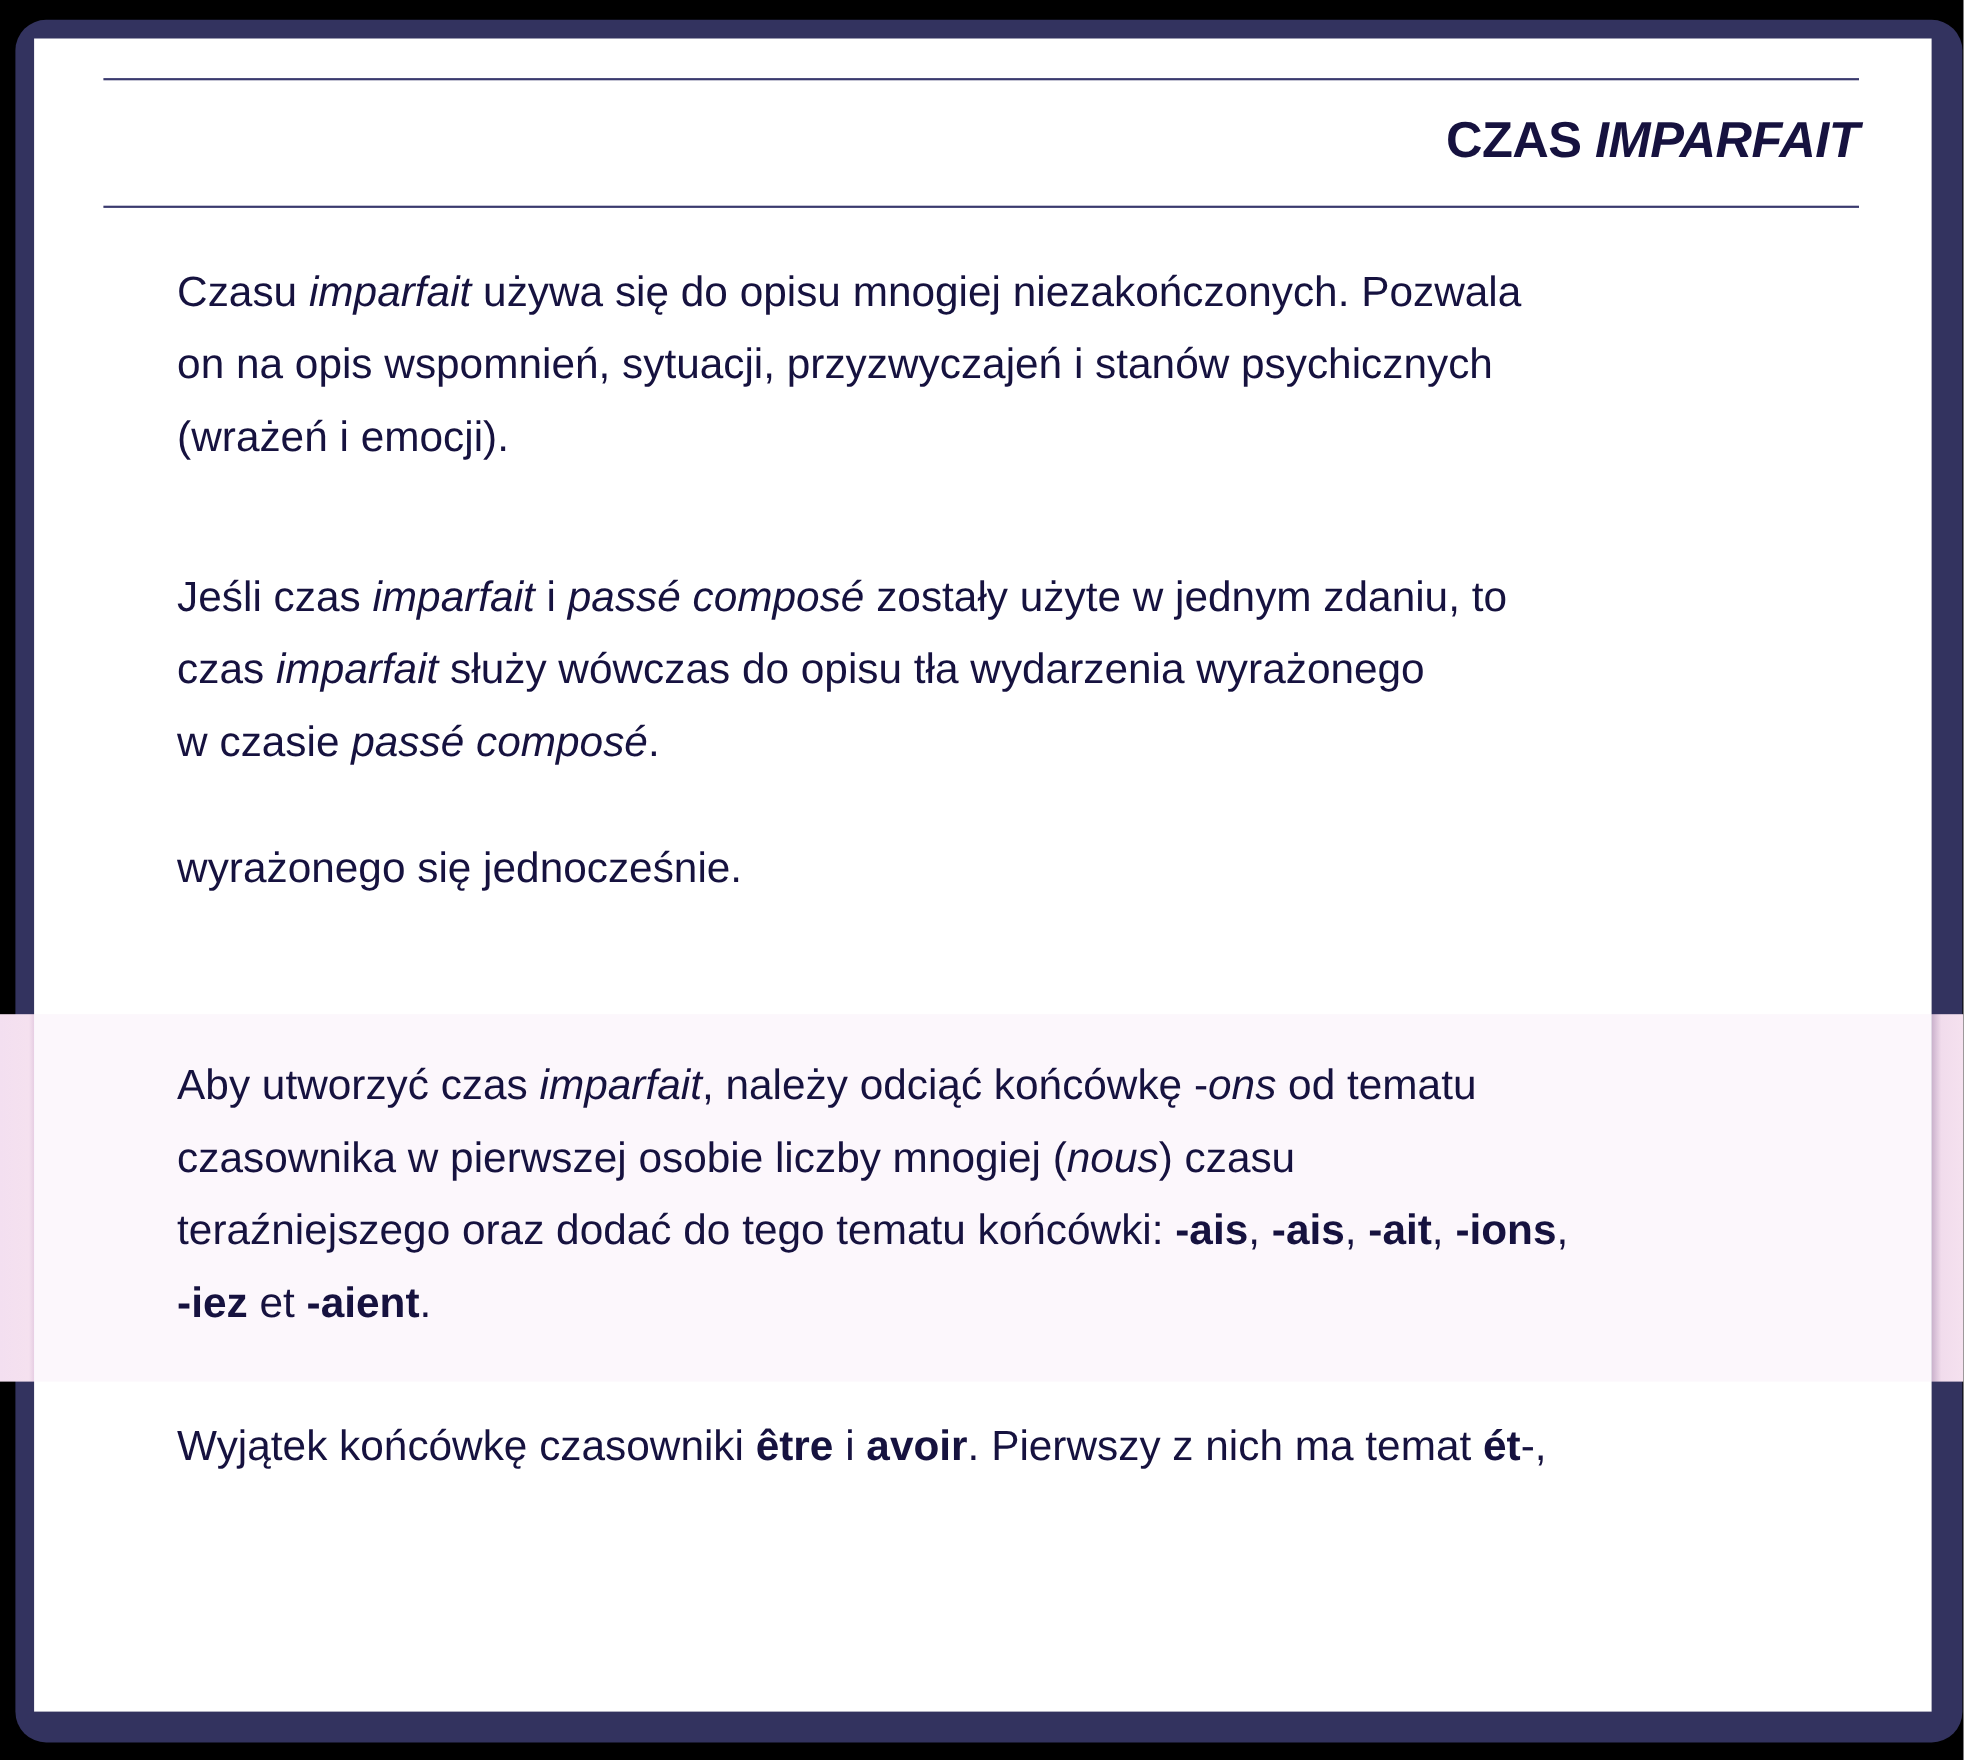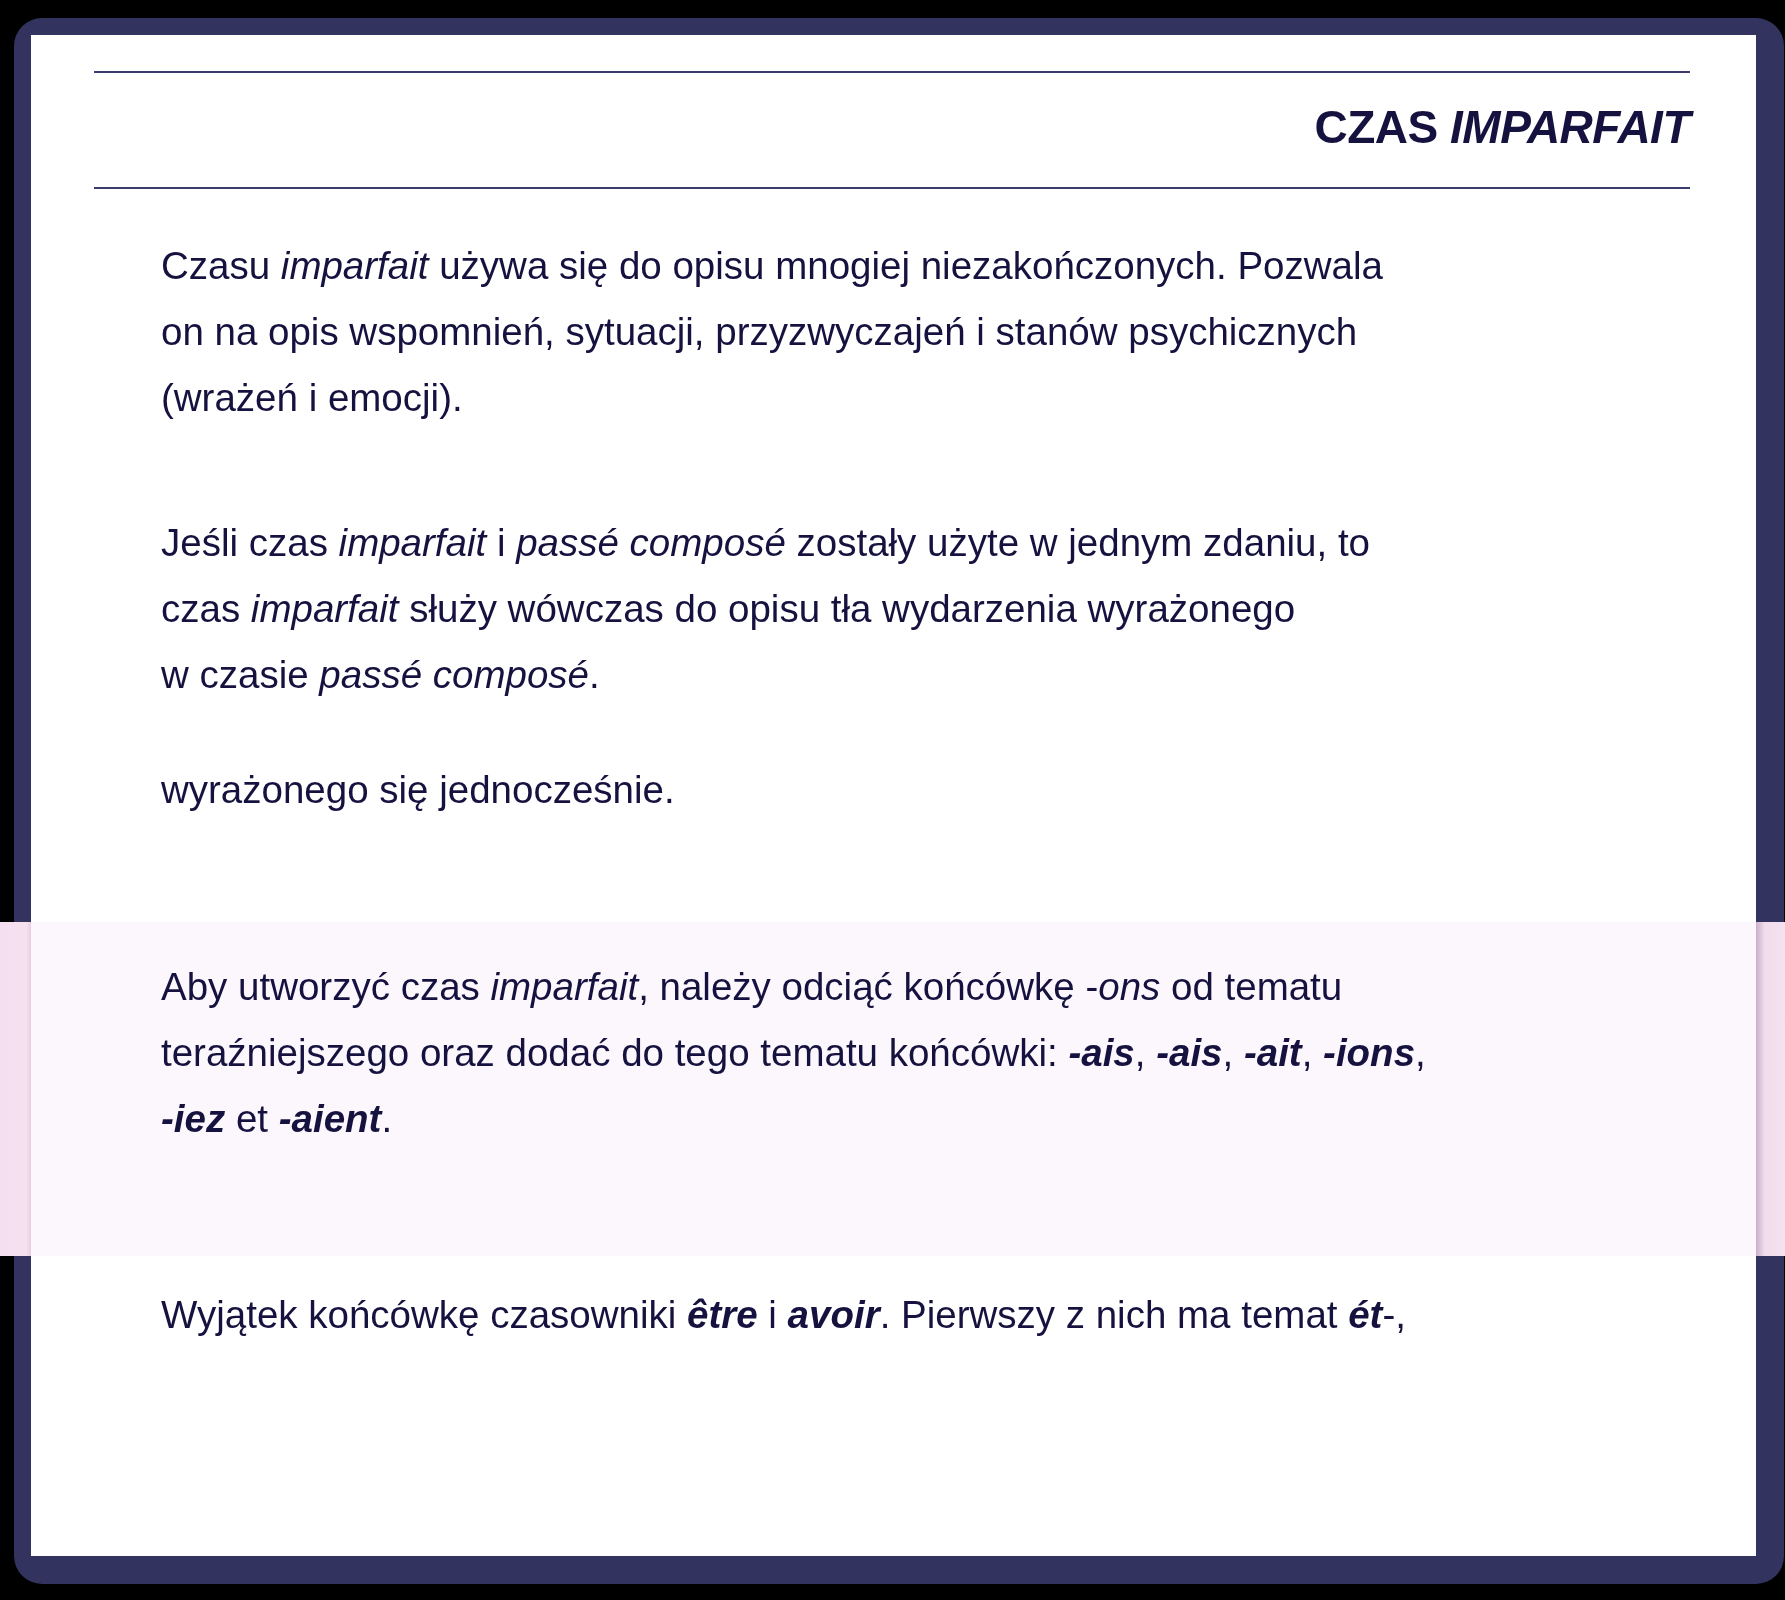--- a/index.html
+++ b/index.html
@@ -12,21 +12,21 @@
                 background:linear-gradient(90deg,#f3dff0 0, #f5e1ef 85%, #e6cde3 100%); }
   .band-outer.right { background:linear-gradient(90deg,#c9b0cb 0,#f1dcec 30%,#f5e1ef 100%); }
   .band-inner { position:absolute; left:31px; top:922px; width:1725px; height:334px; background:#fcf7fc; }
   .rule { position:absolute; left:94px; width:1596px; height:2px; background:#3a3a6e; }
   .title { position:absolute; left:94px; width:1596px; top:100px; text-align:right;
            font-size:46px; font-weight:bold; letter-spacing:-0.5px; }
   .title i { font-style:italic; }
   .para { position:absolute; left:161px; width:1540px; font-size:38.5px; line-height:66px;
           font-weight:normal; }
   .para i { font-style:italic; }
-  .para b i, .para .bi { font-weight:bold; font-style:italic; }
+  .para b i, .para .bi { font-weight:bold; }
 </style>
 </head>
 <body>
 
 <div class="frame"></div>
 <div class="sheet"></div>
 <div class="band-outer" style="width:31px;"></div>
 <div class="band-outer right" style="left:1756px;width:29px;"></div>
 <div class="band-inner"></div>
 
@@ -48,19 +48,20 @@
   <div><span>czas </span><i>imparfait</i><span> służy wówczas do opisu tła wydarzenia wyrażonego</span></div>
   <div><span>w czasie </span><i>passé composé</i><span>.</span></div>
 </div>
 
 <div class="para" style="top:757px;">
   <div>wyrażonego się jednocześnie.</div>
 </div>
 
 <div class="para" style="top:954px;">
   <div><span>Aby utworzyć czas </span><i>imparfait</i><span>, należy odciąć końcówkę -</span><i>ons</i><span> od tematu</span></div>
+  <div><span>czasownika w pierwszej osobie liczby mnogiej (</span><i>nous</i><span>) czasu</span></div>
   <div><span>teraźniejszego oraz dodać do tego tematu końcówki: </span><span class="bi">-ais</span><span>, </span><span class="bi">-ais</span><span>, </span><span class="bi">-ait</span><span>, </span><span class="bi">-ions</span><span>,</span></div>
   <div><span class="bi">-iez</span><span> et </span><span class="bi">-aient</span><span>.</span></div>
 </div>
 
 <div class="para" style="top:1282px;">
   <div><span>Wyjątek końcówkę czasowniki </span><span class="bi">être</span><span> i </span><span class="bi">avoir</span><span>. Pierwszy z nich ma temat </span><span class="bi">ét</span><span>-,</span></div>
 </div>
 
 </body></html>

